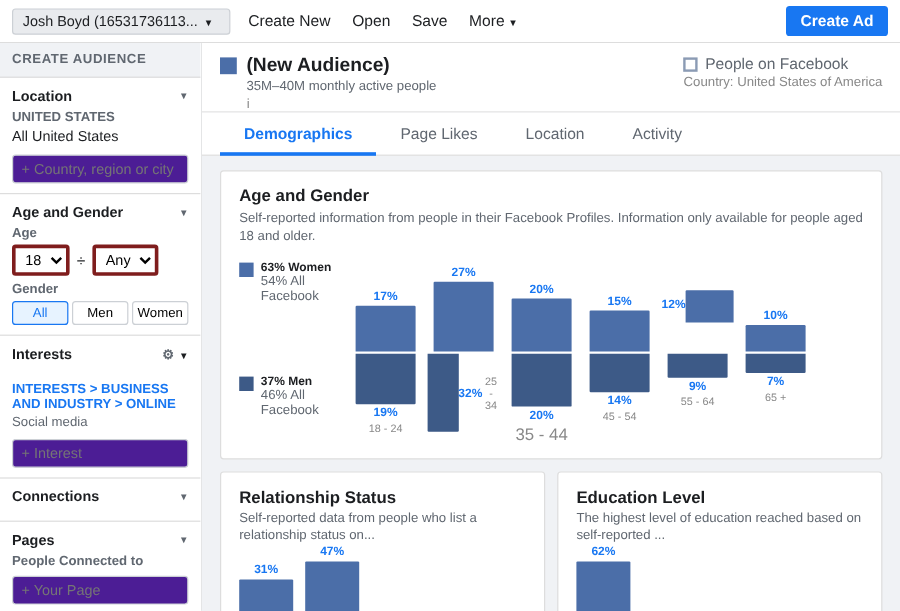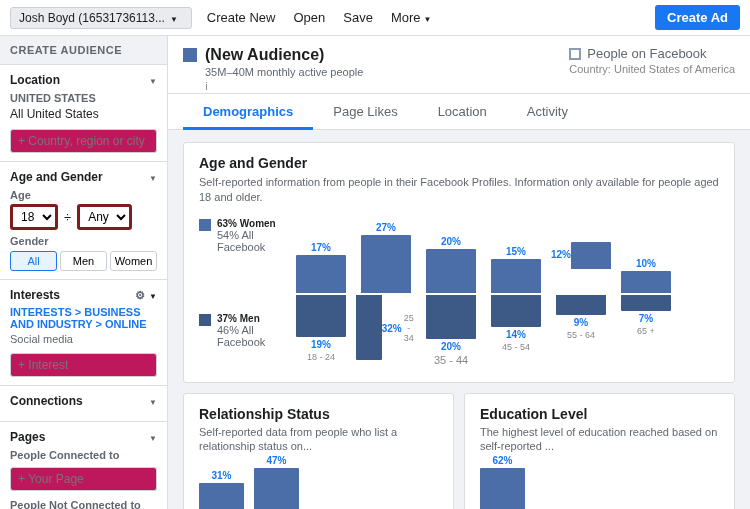--- a/index.html
+++ b/index.html
@@ -41,36 +41,36 @@
     .sidebar-section { border-bottom: 1px solid #ddd; padding: 8px 10px; }
     .sidebar-section-header {
       display: flex; justify-content: space-between; align-items: center;
       font-size: 12px; font-weight: bold; color: #1c1e21; margin-bottom: 5px; cursor: pointer;
     }
     .sidebar-section-header .chevron { font-size: 10px; color: #606770; }
     .sidebar-label { font-size: 11px; color: #606770; margin-bottom: 3px; font-weight: bold; }
     .sidebar-value { font-size: 12px; color: #1c1e21; margin-bottom: 5px; }
     .sidebar-input {
       width: 100%; border: 1px solid #ccd0d5; border-radius: 3px; padding: 4px 7px;
-      font-size: 12px; color: #bbb; background: #be185d; margin-top: 3px;
+      font-size: 12px; color: #bbb; background: #4c1d95; margin-top: 3px;
     }
     .sidebar-select {
       border: 3px solid #7f1d1d; border-radius: 3px; padding: 2px 4px; font-size: 12px;
       background: #fff; cursor: pointer;
     }
     .age-gender-row { display: flex; gap: 6px; align-items: center; margin-bottom: 5px; }
     .gender-buttons { display: flex; gap: 3px; margin-top: 4px; }
     .gender-btn {
       flex: 1; border: 1px solid #ccd0d5; background: #fff; border-radius: 3px;
       padding: 3px 0; font-size: 11px; cursor: pointer; text-align: center;
     }
     .gender-btn.active { background: #e7f3ff; border-color: #1877f2; color: #1877f2; }
     .interests-header {
       display: flex; justify-content: space-between; align-items: center;
-      font-size: 12px; font-weight: bold; color: #1c1e21; margin-bottom: 4px; cursor: pointer;
+      font-size: 12px; font-weight: bold; color: #1c1e21; margin-bottom: 17px; cursor: pointer;
     }
     .interests-path { font-size: 11px; color: #1877f2; margin-bottom: 3px; font-weight: bold; }
     .interests-tag { font-size: 11px; color: #606770; margin-bottom: 5px; }
 
     
     .main-content { flex: 1; overflow-y: auto; background: #f0f2f5; }
 
     
     .audience-header {
       background: #fff; padding: 10px 15px 0 15px; border-bottom: 1px solid #ddd;
@@ -308,21 +308,21 @@
                   <div style="font-size: 9px; color: rgb(136, 136, 136); margin-top: 2px; text-align: center;">18 - 24</div>
                 </div>
                 <div style="display: flex; flex-direction: row; align-items: center; width: 60px;">
                   <div style="width: 50px; height: 65px; background: rgb(61, 90, 135); border-radius: 0px 0px 1px 1px;"></div>
                   <div style="font-size: 10px; color: rgb(24, 119, 242); font-weight: bold; margin-top: 2px;">32%</div>
                   <div style="font-size: 9px; color: rgb(136, 136, 136); margin-top: 2px; text-align: center;">25 - 34</div>
                 </div>
                 <div style="display: flex; flex-direction: column; align-items: center; width: 60px;">
                   <div style="width: 50px; height: 44px; background: rgb(61, 90, 135); border-radius: 0px 0px 1px 1px;"></div>
                   <div style="font-size: 10px; color: rgb(24, 119, 242); font-weight: bold; margin-top: 2px;">20%</div>
-                  <div style="font-size: 11px; color: rgb(136, 136, 136); margin-top: 2px; text-align: center;">35 - 44</div>
+                  <div style="font-size: 14px; color: rgb(136, 136, 136); margin-top: 2px; text-align: center;">35 - 44</div>
                 </div>
                 <div style="display: flex; flex-direction: column; align-items: center; width: 60px;">
                   <div style="width: 50px; height: 32px; background: rgb(61, 90, 135); border-radius: 0px 0px 1px 1px;"></div>
                   <div style="font-size: 10px; color: rgb(24, 119, 242); font-weight: bold; margin-top: 2px;">14%</div>
                   <div style="font-size: 9px; color: rgb(136, 136, 136); margin-top: 2px; text-align: center;">45 - 54</div>
                 </div>
                 <div style="display: flex; flex-direction: column; align-items: center; width: 60px;">
                   <div style="width: 50px; height: 20px; background: rgb(61, 90, 135); border-radius: 0px 0px 1px 1px;"></div>
                   <div style="font-size: 10px; color: rgb(24, 119, 242); font-weight: bold; margin-top: 2px;">9%</div>
                   <div style="font-size: 9px; color: rgb(136, 136, 136); margin-top: 2px; text-align: center;">55 - 64</div>

